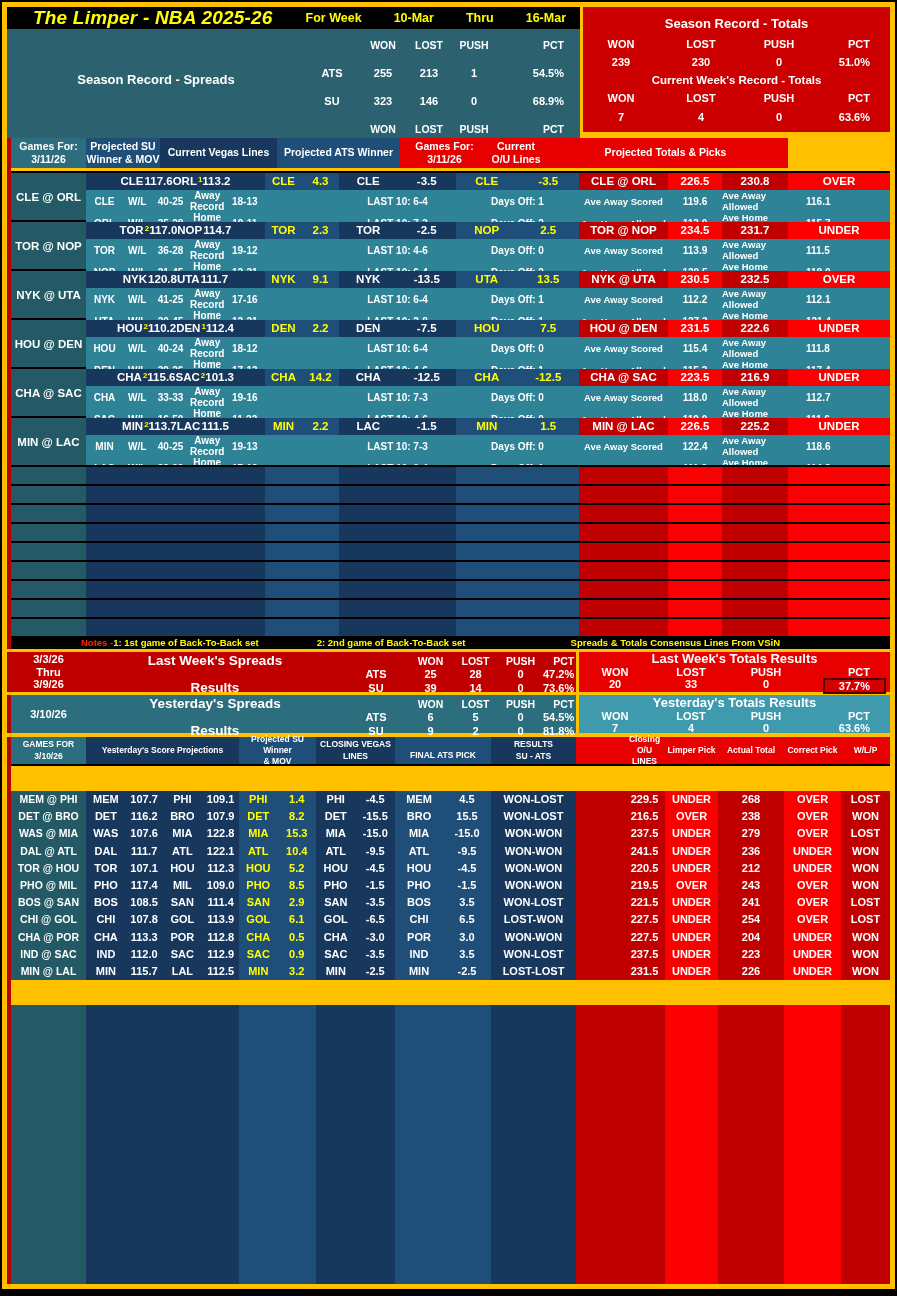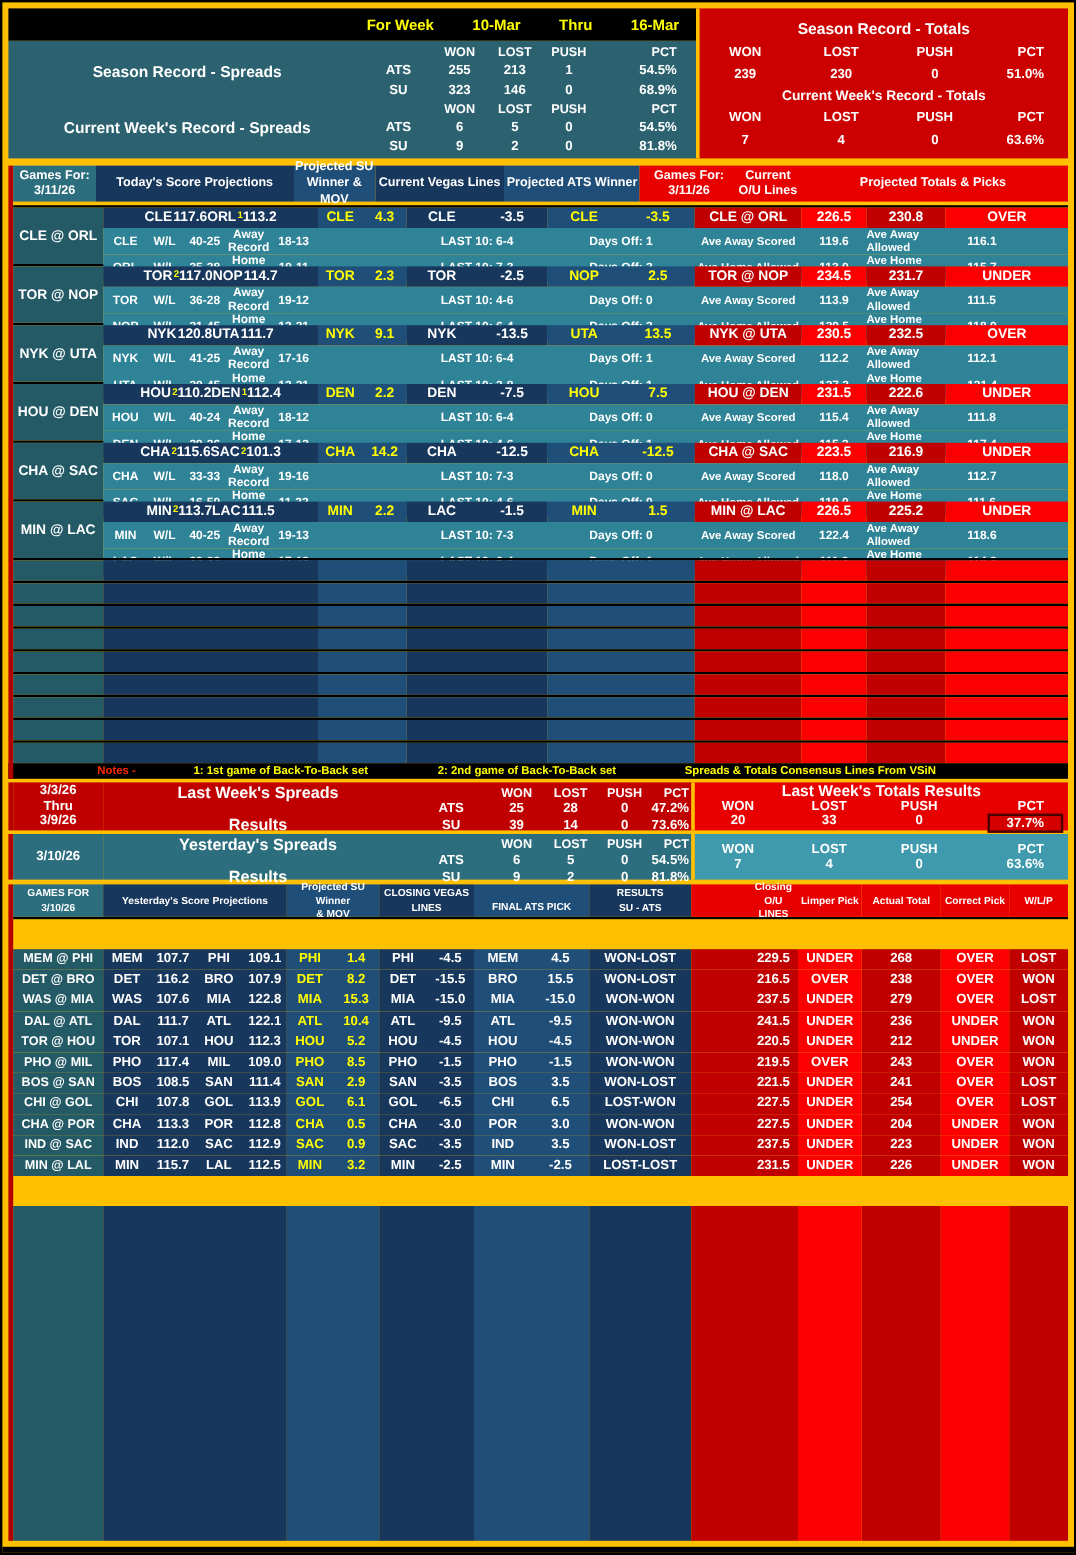--- a/index.html
+++ b/index.html
@@ -27,21 +27,21 @@
   
   .top-section{height:125px;display:flex;margin-bottom:6px;}
   .top-left{width:573px;display:flex;flex-direction:column;}
   .title-bar{height:27px;background:#000;display:flex;align-items:center;}
   .app-title{color:var(--yellow);font-style:italic;font-size:19px;letter-spacing:.2px;margin-left:26px;}
   .wk{color:var(--yellow);font-size:12.5px;}
   .wk.lbl{margin-left:auto;}
   .wk+.wk{margin-left:32px;}
   .wk:last-child{margin-right:14px;}
   .spreads-panel{flex:1;background:var(--teal-panel);display:grid;grid-template-columns:298px 54px 48px 44px 46px 1fr;grid-auto-rows:1fr;align-items:center;font-size:11px;padding:2px 0;}
-  .sp-label{font-size:13px;text-align:center;}
+  .sp-label{font-size:13px;text-align:center;margin-top:13px;}
   .sp-h{text-align:center;font-size:10.5px;}
   .sp-v{text-align:center;}
   .sp-pct{text-align:right;padding-right:16px;}
   .col3{grid-column:3}.col4{grid-column:4}.col5{grid-column:5}.col6{grid-column:6}
   .col1{grid-column:1}.col2{grid-column:2}
   .totals-panel{flex:1;background:var(--red-panel);border-left:3px solid var(--gold);display:flex;flex-direction:column;justify-content:space-evenly;padding:3px 0;}
   .tp-title{font-size:13px;text-align:center;}
   .tp-row{display:grid;grid-template-columns:76px 84px 72px 1fr;font-size:11px;}
   .tp-row span{text-align:center;}
   .tp-row .sp-pct{text-align:right;padding-right:20px;}
@@ -83,21 +83,21 @@
   .d-rec{width:44px;text-align:center;}
   .d-reclbl{flex:1;text-align:center;}
   .d-rec2{width:46px;text-align:center;}
   .d-center{display:flex;align-items:center;justify-content:center;}
   .avg-lbl{text-align:left;font-size:9.5px;}
   .avg-val{text-align:center;font-size:10px;}
 
   
   .notes-bar{height:13px;background:#000;border-left:4px solid #B50000;display:flex;align-items:center;font-size:9.5px;}
   .notes-lbl{color:#FF2A00;margin-left:70px;}
-  .note-1{color:var(--yellow);margin-left:48px;}
+  .note-1{color:var(--yellow);}
   .note-2{color:var(--yellow);margin-left:58px;}
   .note-right{color:var(--yellow);margin-left:auto;margin-right:110px;}
 
   
   .sum-panel{display:flex;border-left:4px solid #B50000;margin-top:3px;}
   .lastweek-panel{height:40px;}
   .yesterday-panel{height:38px;}
   .sum-date{width:75px;display:flex;flex-direction:column;align-items:center;justify-content:center;font-size:11px;line-height:1.15;}
   .sum-mid{width:490px;display:grid;grid-template-columns:258px 64px 45px 45px 45px 1fr;grid-template-rows:1fr 1fr 1fr;align-items:center;font-size:11px;padding:1px 0;}
   .sum-title{font-size:13.5px;text-align:center;}
@@ -140,20 +140,21 @@
 </style>
 </head>
 <body>
 
 <div class="frame">
   <div class="content">
 
     <div class="top-section">
       <div class="top-left">
         <div class="title-bar">
+          <span class="app-title">The Limper - NBA 2025-26</span>
           <span class="wk lbl">For Week</span>
           <span class="wk">10-Mar</span>
           <span class="wk">Thru</span>
           <span class="wk">16-Mar</span>
         </div>
         <div class="spreads-panel">
           <span class="sp-h col3">WON</span>
           <span class="sp-h col4">LOST</span>
           <span class="sp-h col5">PUSH</span>
           <span class="sp-h sp-pct col6">PCT</span>
@@ -214,23 +215,20 @@
         </div>
       </div>
     </div>
 
     <div class="main-table">
       <div class="today-header trow">
         <div class="c-label bg-tealh">
           <span>Games For:</span>
             <span>3/11/26</span>
         </div>
-        <div class="c-proj bg-navy">
-            <span>Today's Score Projections</span>
-          </div>
         <div class="c-su bg-mb">
           <span>Projected SU</span>
             <span>Winner &amp; MOV</span>
         </div>
         <div class="c-vegas bg-navy">
             <span>Current Vegas Lines</span>
           </div>
         <div class="c-ats bg-mb">
             <span>Projected ATS Winner</span>
           </div>
@@ -851,20 +849,21 @@
         <span class="sum-v col5">0</span>
         <span class="sum-v sum-pct col6">54.5%</span>
         <span class="sum-title col1">Results</span>
         <span class="sum-v col2">SU</span>
         <span class="sum-v col3">9</span>
         <span class="sum-v col4">2</span>
         <span class="sum-v col5">0</span>
         <span class="sum-v sum-pct col6">81.8%</span>
       </div>
       <div class="sum-right yd-right">
+        <div class="tp-title">Yesterday's Totals Results</div>
         <div class="tp-row">
           <span>WON</span>
           <span>LOST</span>
           <span>PUSH</span>
           <span class="sp-pct">PCT</span>
         </div>
         <div class="tp-row">
           <span>7</span>
           <span>4</span>
           <span>0</span>

